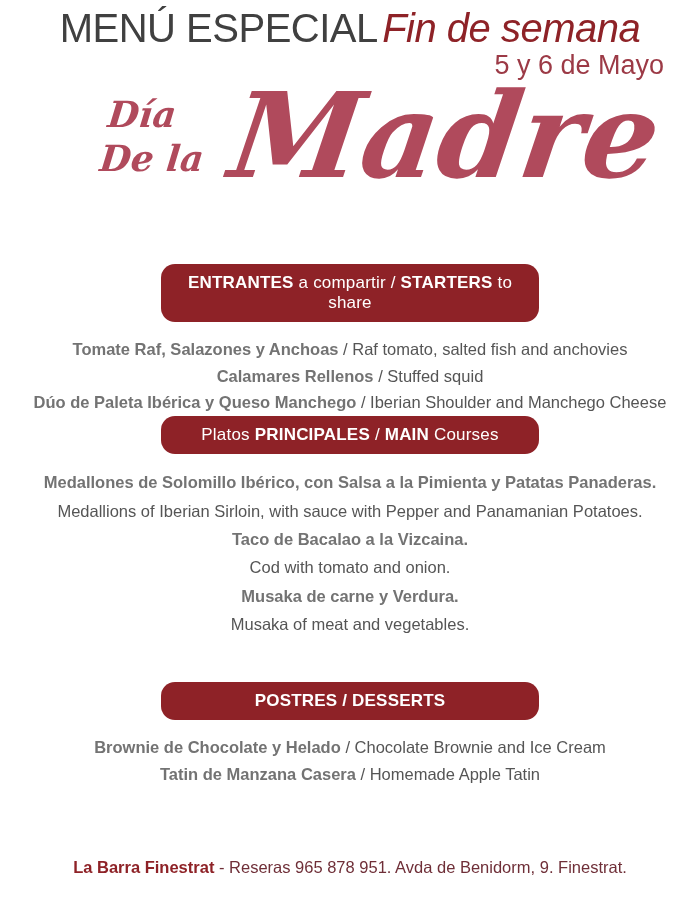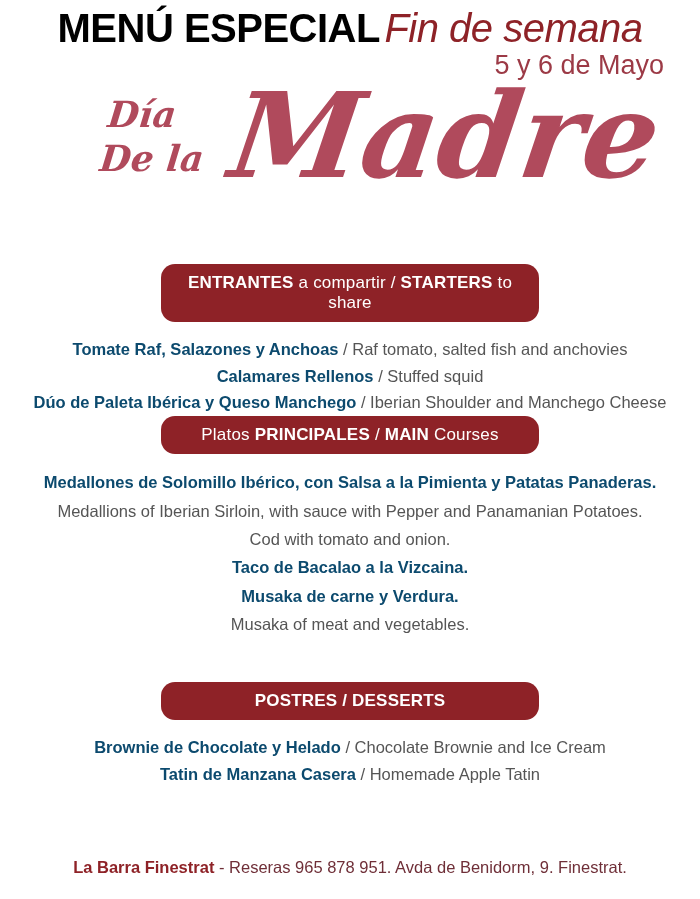--- a/index.html
+++ b/index.html
@@ -20,22 +20,22 @@
   .header {
     padding: 8px 18px 0 18px;
   }
   .title-line {
     text-align: center;
     white-space: nowrap;
     line-height: 1.0;
   }
   .title-strong {
     font-size: 40px;
-    font-weight: bold;
-    color: #000000;
+    font-weight: normal;
+    color: #404040;
     letter-spacing: -0.5px;
   }
   .title-light {
     font-size: 40px;
     font-weight: normal;
     color: #8e2227;
     letter-spacing: -0.5px;
     font-style: italic;
   }
   .subtitle-line {
@@ -113,21 +113,21 @@
     margin-top: 14px;
   }
   .line {
     font-size: 16.5px;
     line-height: 1.62;
     color: #4a4a4a;
     white-space: nowrap;
   }
   .line .es {
     font-weight: bold;
-    color: #0c4a6e;
+    color: #737373;
   }
   .line .en {
     font-weight: normal;
     color: #555555;
   }
   .line.en-only {
     font-weight: normal;
     color: #555555;
   }
   .mains .line { line-height: 1.72; }
@@ -197,25 +197,25 @@
   <b>MAIN</b>
   <span class="reg">Courses</span>
 </div>
 <div class="lines mains">
   <div class="line">
     <span class="es">Medallones de Solomillo Ibérico, con Salsa a la Pimienta y Patatas Panaderas.</span>
   </div>
   <div class="line en-only">
     <span>Medallions of Iberian Sirloin, with sauce with Pepper and Panamanian Potatoes.</span>
   </div>
+  <div class="line">
+    <span class="es">Taco de Bacalao a la Vizcaina.</span>
+  </div>
   <div class="line en-only">
     <span>Cod with tomato and onion.</span>
-  </div>
-  <div class="line">
-    <span class="es">Taco de Bacalao a la Vizcaina.</span>
   </div>
   <div class="line">
     <span class="es">Musaka de carne y Verdura.</span>
   </div>
   <div class="line en-only">
     <span>Musaka of meat and vegetables.</span>
   </div>
 </div>
 
 <div class="banner banner-postres">

